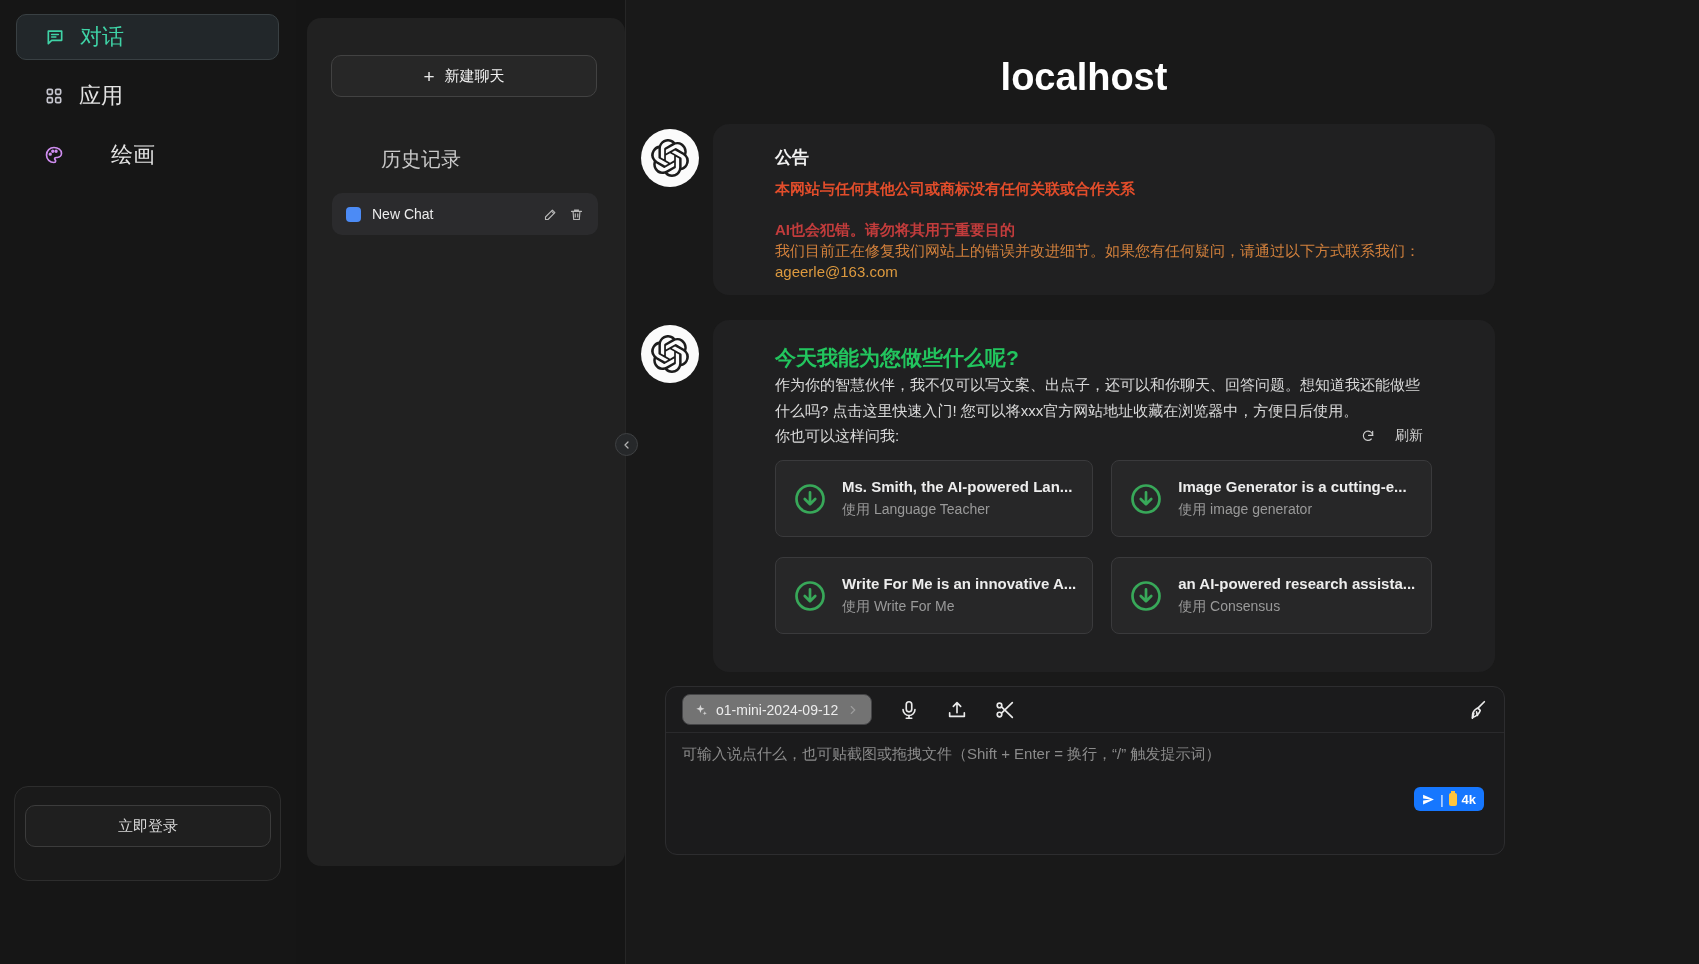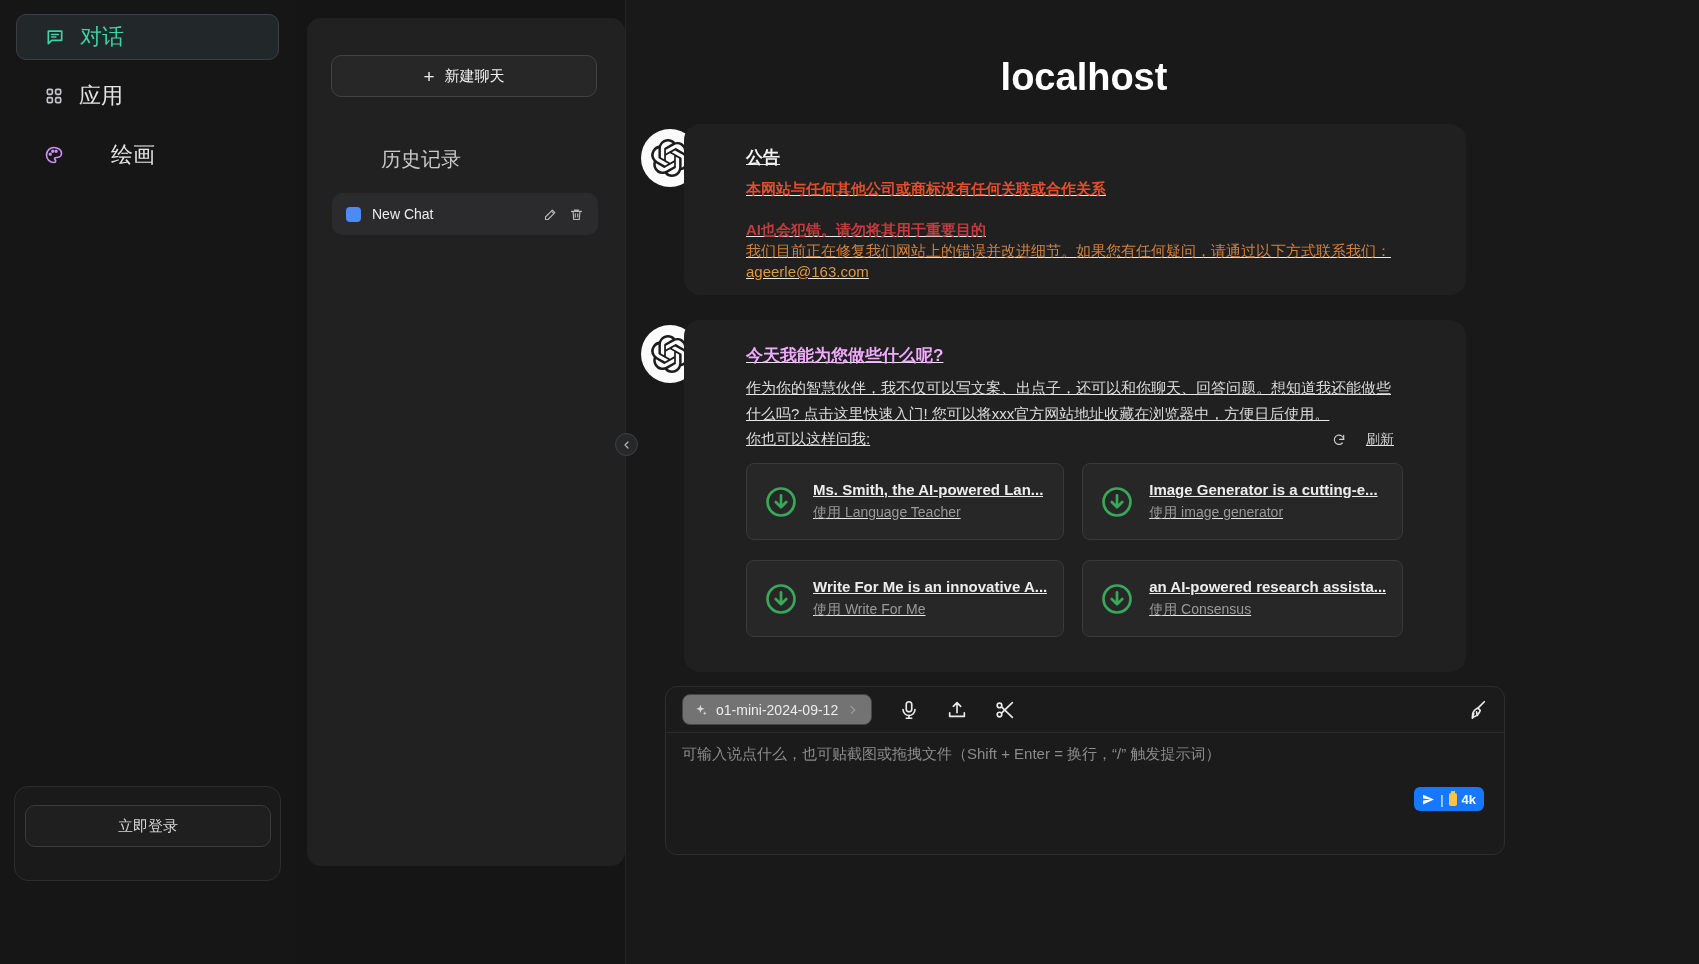--- a/index.html
+++ b/index.html
@@ -42,32 +42,32 @@
   .collapse-btn svg { width:12px; height:12px; }
 
   
   .page-title { position:absolute; left:625px; top:56px; width:918px; text-align:center; font-size:38px;
                 font-weight:700; color:#ffffff; z-index:2; }
   .avatar { position:absolute; width:58px; height:58px; border-radius:50%; background:#fbfbfb; display:flex;
             align-items:center; justify-content:center; z-index:2; }
   .avatar svg { width:38px; height:38px; fill:#1c1c1c; }
   .av1 { left:641px; top:129px; } .av2 { left:641px; top:325px; }
 
-  .bubble { position:absolute; left:684px; width:782px; background:#202021; border-radius:16px; z-index:2;text-decoration:underline; }
+  .bubble { position:absolute; left:713px; width:782px; background:#202021; border-radius:16px; z-index:2; }
   .bubble1 { top:124px; height:171px; padding:22px 72px 20px 62px; }
   .ann-title { font-size:17px; font-weight:700; color:#f2f2f2; margin-bottom:9px; }
   .ann-l1 { font-size:15px; font-weight:700; color:#e24d2b; line-height:21px; }
   .ann-l2 { font-size:15px; font-weight:700; color:#c23c3c; line-height:21px;margin-top:20px; }
   .ann-l3 { font-size:15px; color:#d2803c; line-height:21px; }
   .ann-mail { font-size:15px; color:#dd9a3f; line-height:21px; cursor:pointer; }
 
   .bubble2 { top:320px; min-height:352px; padding:24px 72px 24px 62px; }
-  .w-title { font-size:17px; font-weight:700; color:#f0abfc; margin-bottom:8px; }
+  .w-title { font-size:21px; font-weight:700; color:#22c55e; }
   .w-body { font-size:15px; color:#dadada; line-height:26px; }
-  .w-row { display:flex; justify-content:space-between; align-items:flex-end; margin-top:3px; }
+  .w-row { display:flex; justify-content:space-between; align-items:flex-start; margin-top:3px; }
   .w-ask { font-size:15px; color:#dadada; }
   .refresh { display:flex; align-items:center; gap:20px; font-size:14px; color:#cfcfcf; cursor:pointer; }
   .refresh svg { width:14px; height:14px; }
   .sugg-grid { margin-top:14px; display:grid; grid-template-columns:1fr 1fr; gap:20px 18px; }
   .sugg { height:77px; background:#272728; border:1px solid #3a3a3c; border-radius:8px; display:flex;
           align-items:center; gap:14px; padding:0 16px; cursor:pointer; }
   .sugg-icon { width:36px; height:36px; flex:none; display:inline-flex; }
   .sugg-icon svg { width:36px; height:36px; }
   .sugg-title { font-size:15px; font-weight:600; color:#ededed; margin-bottom:6px; white-space:nowrap; overflow:hidden; }
   .sugg-sub { font-size:14px; color:#9a9a9a; white-space:nowrap; }

